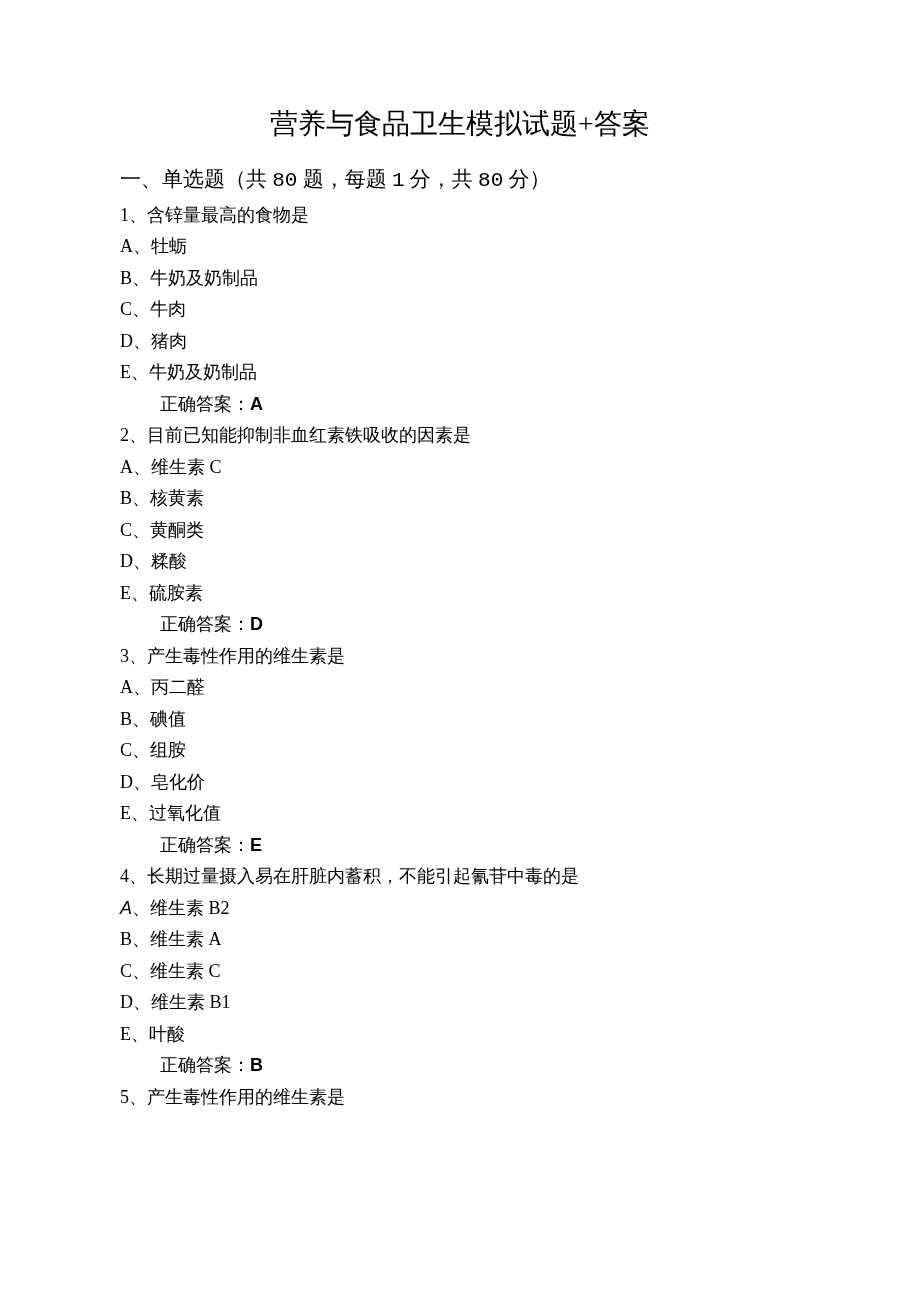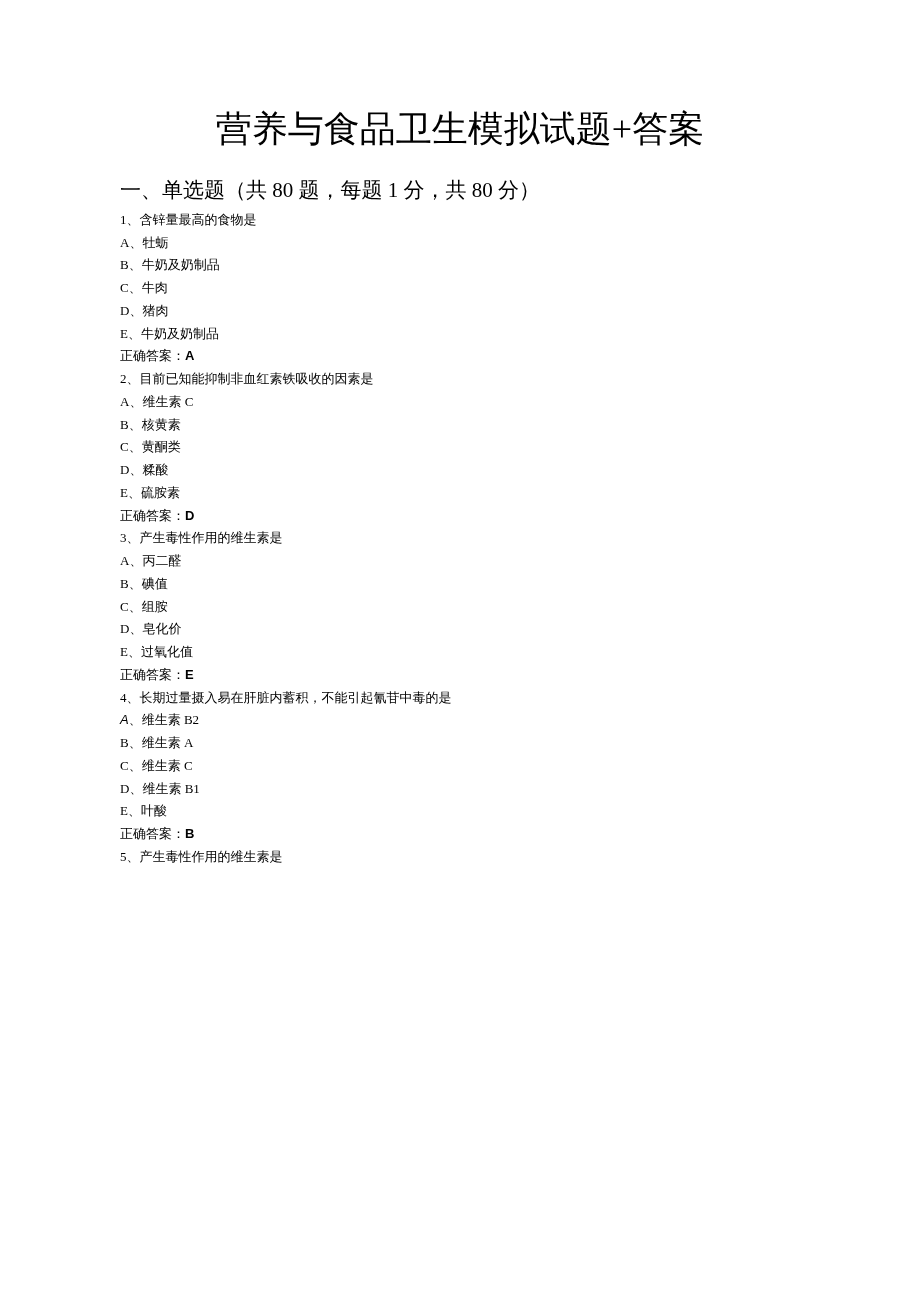--- a/index.html
+++ b/index.html
@@ -10,44 +10,45 @@
     body {
       background: #ffffff;
       font-family: "SimSun", "宋体", serif;
       width: 920px;
       height: 1301px;
       padding: 105px 120px 60px 120px;
       color: #000000;
     }
     .title {
       text-align: center;
-      font-size: 36px;
+      font-size: 28px;
       font-weight: normal;
       margin-bottom: 18px;
       font-family: "SimSun", "宋体", serif;
     }
     .section-header {
       font-size: 21px;
       line-height: 1.75;
       font-family: "SimSun", "宋体", serif;
     }
     .line {
-      font-size: 13px;
+      font-size: 18px;
       line-height: 1.75;
       font-family: "SimSun", "宋体", serif;
     }
     .bold-letter {
       font-weight: bold;
       font-family: Arial, "Microsoft YaHei", sans-serif;
     }
     .answer-label {
       font-family: Liberation Sans, sans-serif;
+      margin-left: 40px;
     }
     .sans-num {
-      font-family: Liberation Serif, serif;
+      font-family: Liberation Mono, monospace;
     }
     .italic-a {
       font-style: italic;
       font-family: Arial, sans-serif;
     }
   </style>
 </head>
 <body>
 
 <div class="title">营养与食品卫生模拟试题+答案</div>

